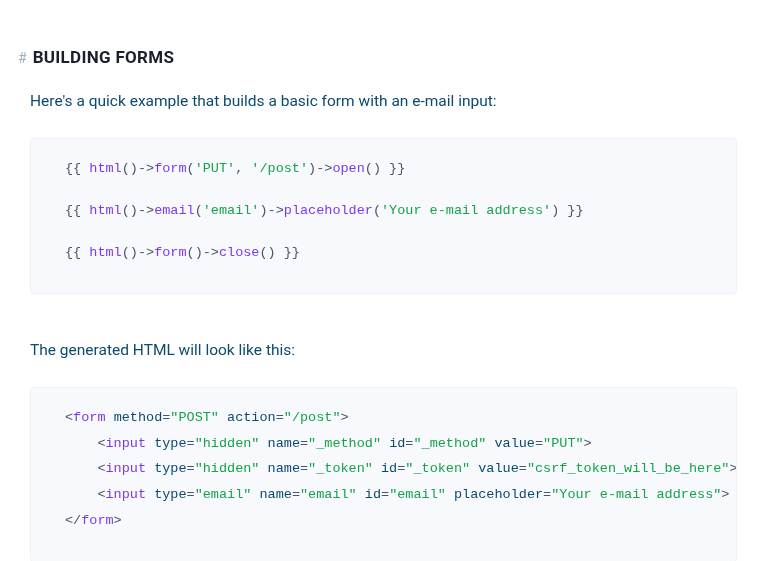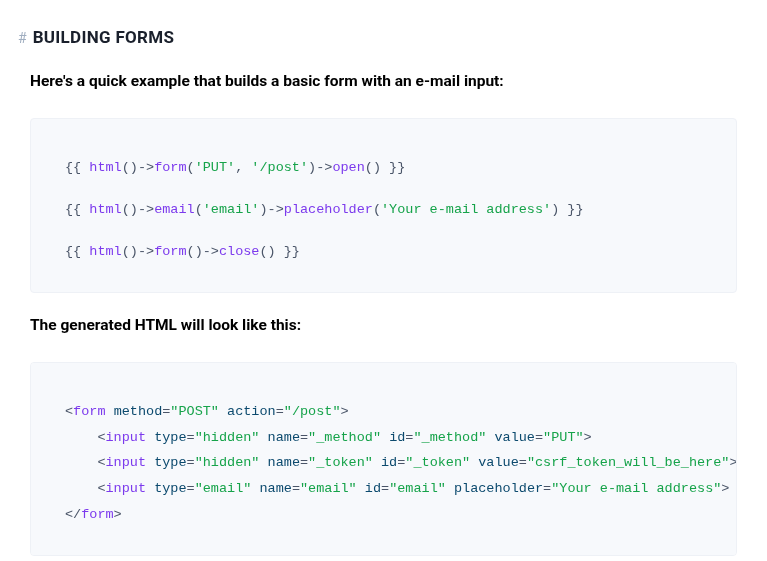--- a/index.html
+++ b/index.html
@@ -6,28 +6,28 @@
     body {
       font-family: -apple-system, BlinkMacSystemFont, "Segoe UI", Roboto, sans-serif;
       background: #fff;
       padding: 24px 18px;
       font-size: 15px;
       color: #2d3748;
       line-height: 1.6;
     }
     .heading-row { display: flex; align-items: baseline; gap: 6px; margin-bottom: 18px; }
     .anchor { color: #a0aec0; font-size: 14px; font-weight: 400; }
-    h2 { font-size: 17px; font-weight: 700; color: #1a202c; letter-spacing: 0.3px; }
-    .para { color: #000000; margin: 0 0 24px 12px; font-size: 15.5px; font-weight: bold; }
+    h2 { font-size: 17px; font-weight: 700; color: #1a202c; letter-spacing: 0.3px; margin-top: 20px; }
+    .para { color: #0c4a6e; margin: 0 0 24px 12px; font-size: 15.5px; }
     .code-block {
       background: #f7f9fc;
       border: 1px solid #eef1f6;
       border-radius: 4px;
-      padding: 36px 28px 28px 34px;
-      margin: 0 12px 20px 12px;
+      padding: 17px 28px 28px 34px;
+      margin: 0 12px 44px 12px;
       font-family: Menlo, Consolas, "Courier New", monospace;
       font-size: 13.5px;
       line-height: 1.9;
       color: #2d3748;
       white-space: pre;
       overflow-x: auto;
     }
     .t-fn     { color: #7c3aed; }
     .t-str    { color: #16a34a; }
     .t-punc   { color: #4a5568; }

